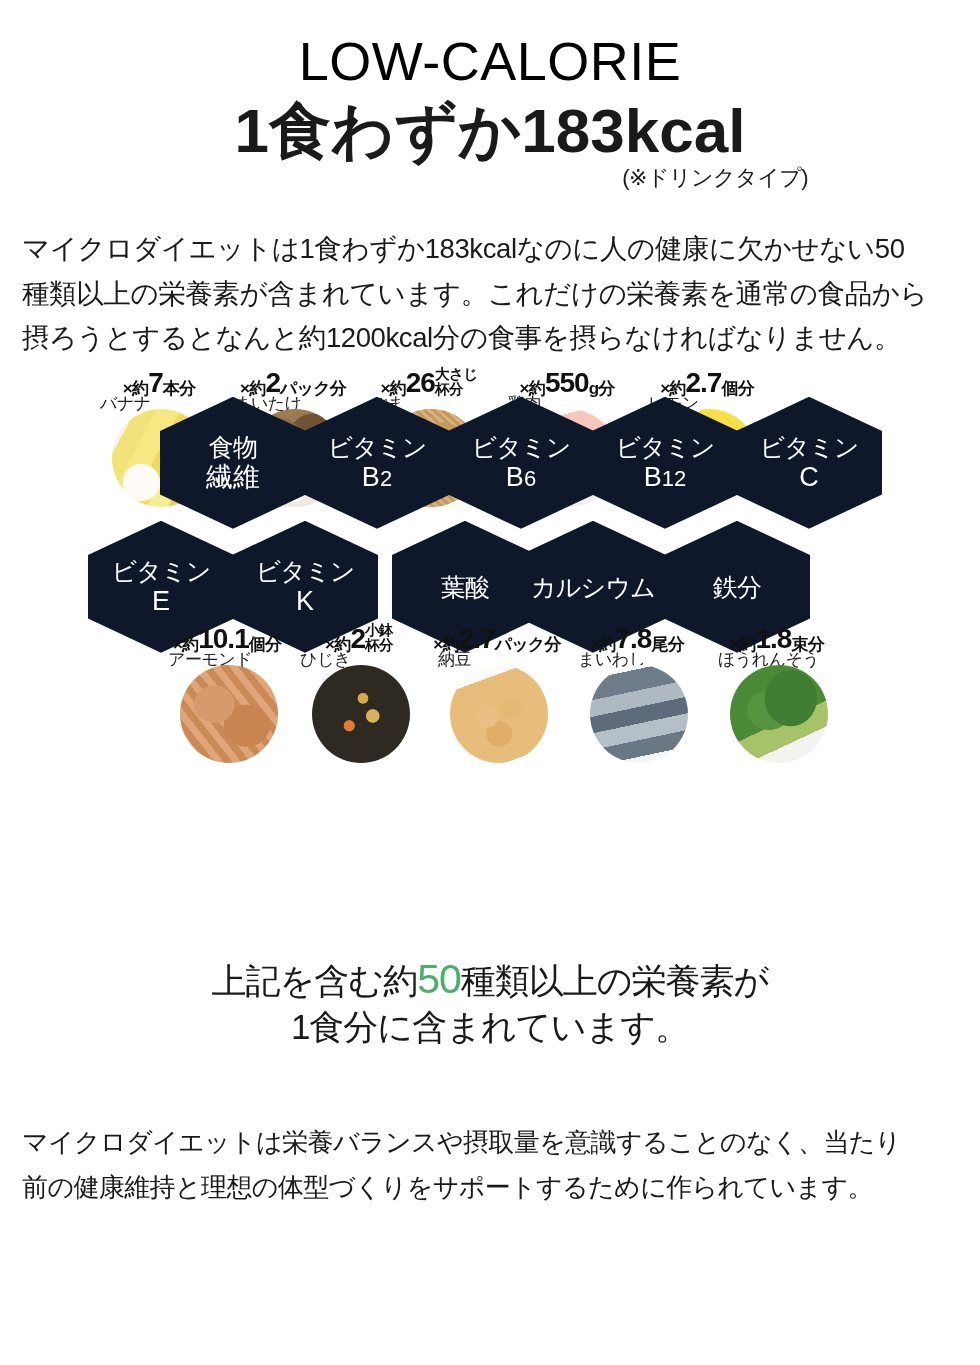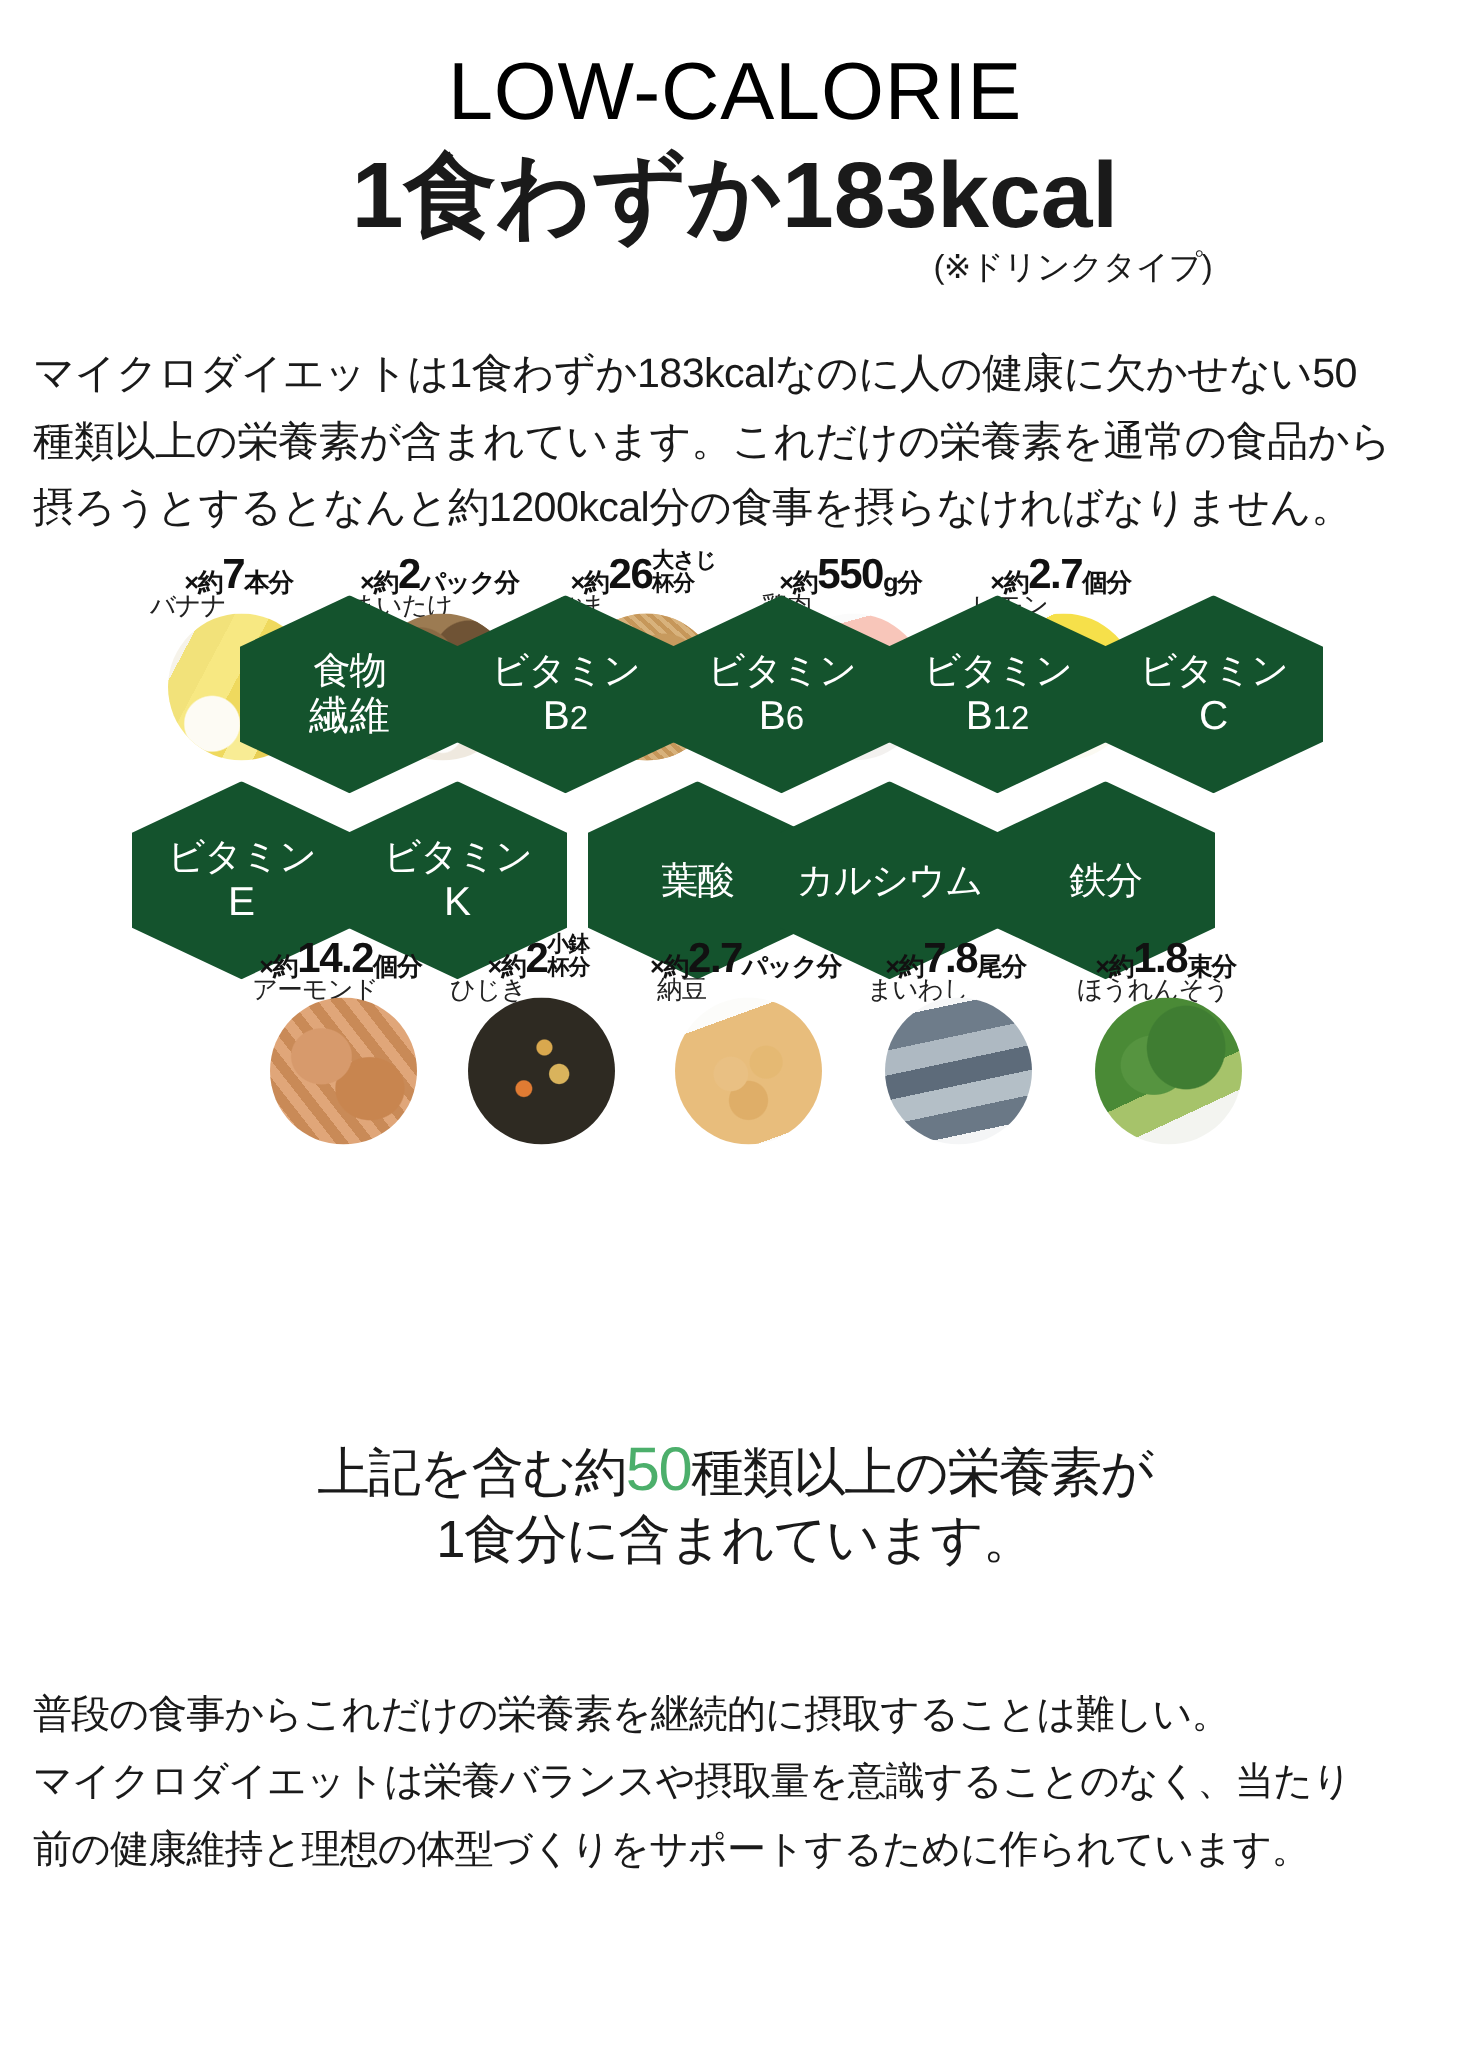--- a/index.html
+++ b/index.html
@@ -64,21 +64,21 @@
   .amt-big { font-size: 28px; font-weight: 700; line-height: 0.95; letter-spacing: -1px; }
   .amt-sm  { font-size: 17px; font-weight: 700; line-height: 1; }
   .amt-stack {
     display: inline-flex; flex-direction: column;
     font-size: 14.5px; font-weight: 700; line-height: 1.02;
     letter-spacing: -0.5px; margin-left: 0px;
   }
   .hex {
     position: absolute;
     width: 146px; height: 132px;
-    background: #14532d;
+    background: #0f172a;
     clip-path: polygon(50% 0%, 100% 26%, 100% 74%, 50% 100%, 0% 74%, 0% 26%);
     display: flex; align-items: center; justify-content: center;
     text-align: center;
   }
   .hex-label {
     color: #ffffff; font-size: 25px; line-height: 1.14;
     font-weight: 400; letter-spacing: -0.8px;
   }
   .hex-label .sub { display: block; font-size: 27px; letter-spacing: 0px; }
   .hex-label .sub small { font-size: 22px; }
@@ -215,21 +215,21 @@
       </div>
 
     <div id="foods-bottom-host">
         <div class="food" style="left: 168px; top: 262px;">
           <div class="food-name">アーモンド</div>
           <div class="food-pic">
             <div class="ph" style="background: radial-gradient(at 35% 40%, rgb(215, 154, 108) 0px, rgb(215, 154, 108) 22%, transparent 23%), radial-gradient(at 68% 62%, rgb(200, 133, 79) 0px, rgb(200, 133, 79) 24%, transparent 25%), repeating-linear-gradient(52deg, rgb(224, 166, 121) 0px, rgb(224, 166, 121) 7px, rgb(201, 138, 87) 7px, rgb(201, 138, 87) 14px);"></div>
           </div>
           <div class="food-amt">
             <span class="amt-sm">×約</span>
-            <span class="amt-big">14.2</span>
+            <span class="amt-big">10.1</span>
             <span class="amt-sm">個分</span>
           </div>
         </div>
         <div class="food" style="left: 300px; top: 262px;">
           <div class="food-name">ひじき</div>
           <div class="food-pic">
             <div class="ph" style="background: radial-gradient(circle at 62% 52%, rgb(217, 179, 92) 0px, rgb(217, 179, 92) 8%, transparent 9%), radial-gradient(circle at 38% 62%, rgb(224, 123, 51) 0px, rgb(224, 123, 51) 6%, transparent 7%), radial-gradient(circle at 52% 34%, rgb(217, 168, 78) 0px, rgb(217, 168, 78) 6%, transparent 7%), linear-gradient(140deg, rgb(243, 241, 236) 0px, rgb(243, 241, 236) 10%, rgb(46, 42, 34) 10%, rgb(46, 42, 34) 86%, rgb(239, 238, 233) 86%, rgb(239, 238, 233) 100%);"></div>
           </div>
           <div class="food-amt">
             <span class="amt-sm">×約</span>
@@ -278,18 +278,17 @@
   </div>
 
   <div class="summary">
     <div>
       <span>上記を含む約</span><span class="big50">50</span><span>種類以上の栄養素が</span>
     </div>
     <div>1食分に含まれています。</div>
   </div>
 
   <div class="closing">
-    <p>普段の食事からこれだけの栄養素を継続的に摂取することは難しい。</p>
     <p>マイクロダイエットは栄養バランスや摂取量を意識することのなく、当たり</p>
     <p>前の健康維持と理想の体型づくりをサポートするために作られています。</p>
   </div>
 
 </div>
 
 </body></html>

